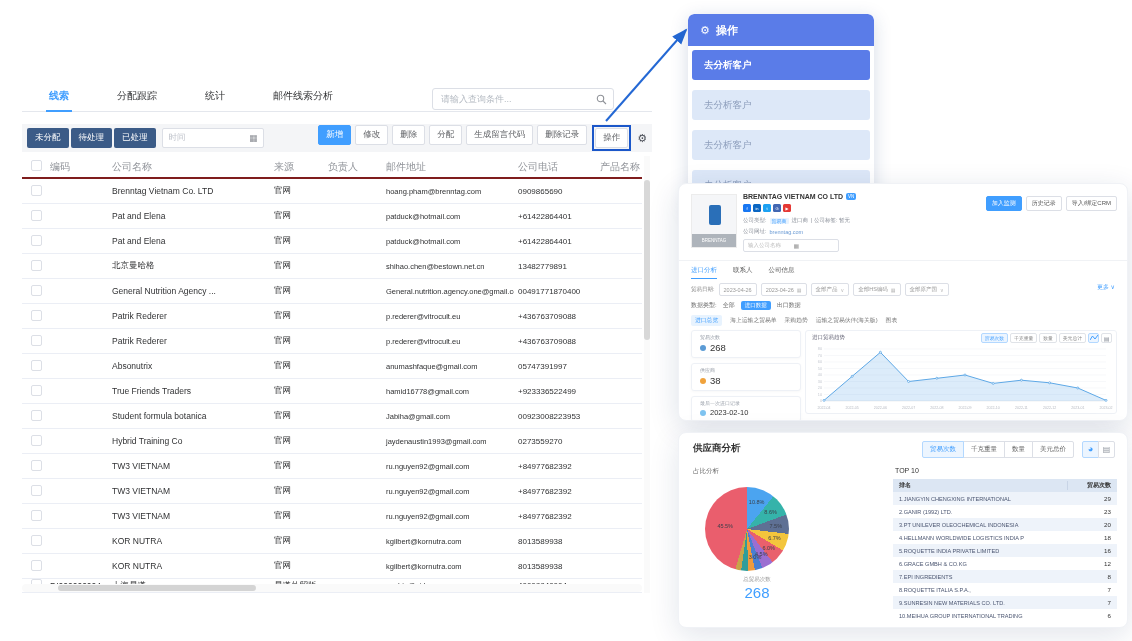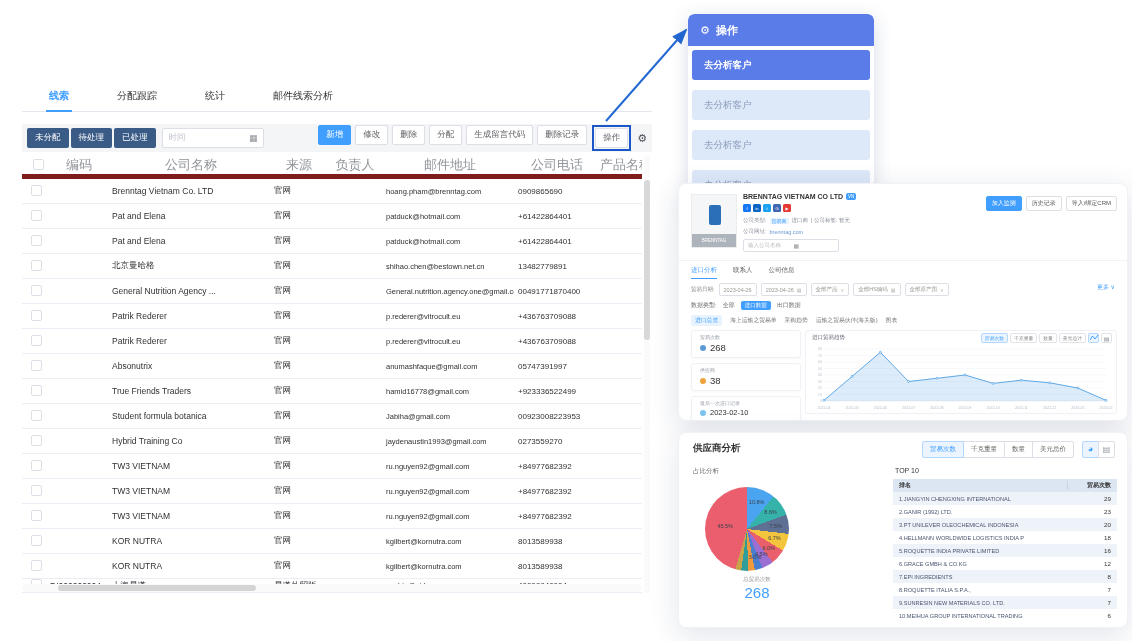--- a/index.html
+++ b/index.html
@@ -25,22 +25,22 @@
 #date-filter .cal { font-size:9px; color:#909399; padding-right:5px; }
 #toolbar .spacer { flex:1; }
 .abtn { height:20px; padding:0 7px; border:1px solid #dcdfe6; background:#fff; color:#606266;
   font-size:8.5px; border-radius:2px; margin-left:4px; display:flex; align-items:center; cursor:pointer; white-space:nowrap; }
 .abtn.primary { background:#409eff; border-color:#409eff; color:#fff; }
 .op-wrap { border:2px solid #1b57c9; padding:1px; margin-left:5px; display:flex; }
 .op-wrap .abtn { margin-left:0; }
 #toolbar-gear { font-size:11px; color:#4a4e57; margin-left:6px; cursor:pointer; }
 
 .grid-row { display:grid; grid-template-columns:24px 62px 162px 54px 58px 132px 82px 1fr; align-items:center; }
-#thead { position:absolute; left:0; top:72px; width:620px; height:23px; border-bottom:5px solid #7f1d1d;
-  font-size:13px; color:#909399;text-align:center; }
+#thead { position:absolute; left:0; top:72px; width:620px; height:23px; border-bottom:2px solid #7f1d1d;
+  font-size:10px; color:#909399; }
 #thead > div, .trow > div { padding-left:4px; overflow:hidden; white-space:nowrap; }
 #tbody { position:absolute; left:0; top:95px; width:620px; }
 .trow { height:25px; border-bottom:1px solid #ebeef5; font-size:8.5px; color:#303133; background:#fff; }
 .trow .email { font-size:7.5px; }
 .trow .phone { font-size:8px; }
 .trow.partial { height:14px; overflow:hidden; }
 .cbx { width:11px; height:11px; border:1px solid #dcdfe6; border-radius:2px; background:#fff;
   display:inline-block; margin-left:5px; cursor:pointer; }
 #hscroll { position:absolute; left:0; top:500px; width:620px; height:8px; background:#fafafa; border-radius:4px; }
 #hscroll .thumb { position:absolute; left:36px; top:1px; width:198px; height:6px; background:#d4d4d4; border-radius:3px; }
@@ -174,20 +174,27 @@
 </svg>
 
 <div id="leads-panel">
   <div id="tabbar">
     <div id="tabs">
         <div class="tab active">线索</div>
         <div class="tab">分配跟踪</div>
         <div class="tab">统计</div>
         <div class="tab">邮件线索分析</div>
       </div>
+    <div id="search-box">
+      <span>请输入查询条件...</span>
+      <svg width="11" height="11" style="margin-right:6px">
+        <circle cx="4.5" cy="4.5" r="3.2" fill="none" stroke="#909399" stroke-width="1.1"></circle>
+        <line x1="7" y1="7" x2="10" y2="10" stroke="#909399" stroke-width="1.1"></line>
+      </svg>
+    </div>
   </div>
 
   <div id="toolbar">
     <div id="filter-group" style="display:flex">
         <div class="fbtn">未分配</div>
         <div class="fbtn">待处理</div>
         <div class="fbtn">已处理</div>
       </div>
     <div id="date-filter">
       <span class="ph">时间</span>

